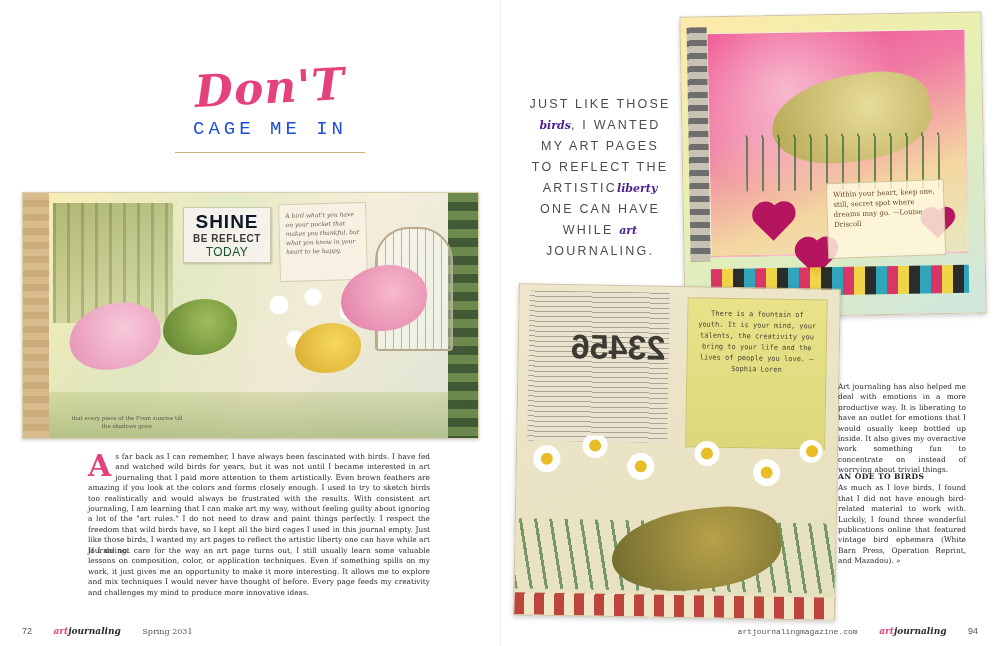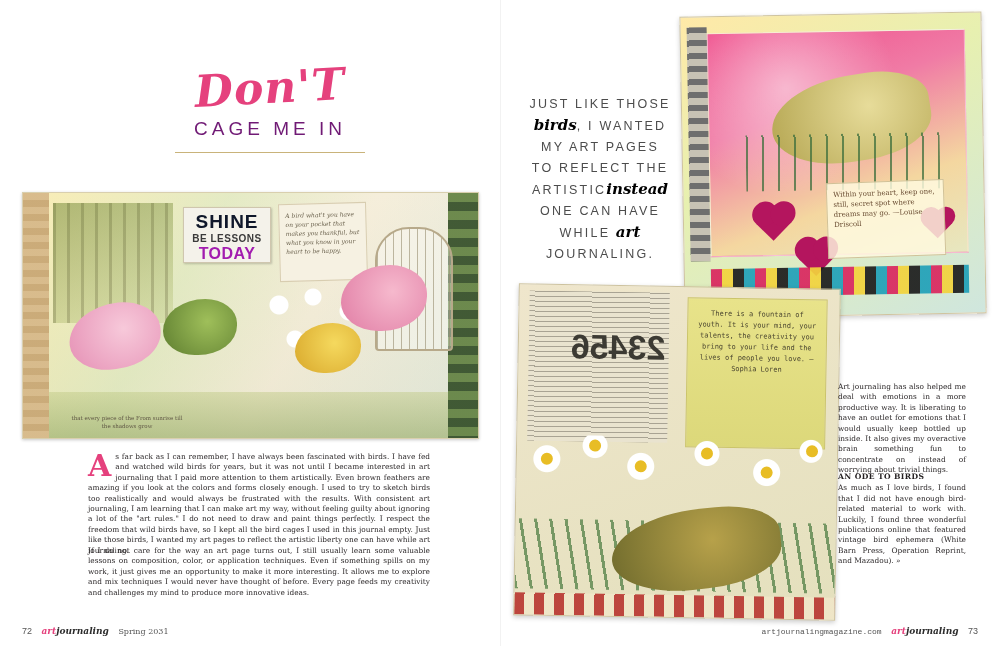--- a/index.html
+++ b/index.html
@@ -39,24 +39,24 @@
     letter-spacing: 1px;
     color: #e5417d;
     transform: rotate(-3deg);
   }
   .title-sub {
     position: absolute;
     left: 120px;
     top: 118px;
     width: 300px;
     text-align: center;
-    font-family: Liberation Sans, sans-serif;
+    font-family: Liberation Mono, monospace;
     font-size: 19px;
     letter-spacing: 4px;
-    color: #701a75;
+    color: #1d4ed8;
   }
   .title-rule {
     position: absolute;
     left: 175px;
     top: 152px;
     width: 190px;
     height: 1px;
     background: #c9b37a;
   }
   .byline {
@@ -80,27 +80,27 @@
     text-align: center;
     font-family: "Liberation Sans", sans-serif;
     font-size: 12.5px;
     letter-spacing: 2.2px;
     line-height: 21px;
     color: #4c4c4c;
     text-transform: uppercase;
     margin-top: 24px;
   }
   .pullquote .pink {
-    color: #000000;
+    color: #4c1d95;
     font-family: "DejaVu Serif", serif;
     font-style: italic;
     font-weight: bold;
     text-transform: none;
     letter-spacing: 0;
-    font-size: 15px;
+    font-size: 11px;
   }
 
   
   .art-left {
     position: absolute;
     left: 22px;
     top: 192px;
     width: 455px;
     height: 245px;
     background:
@@ -138,21 +138,21 @@
   .art-left .shine-box .s1 {
     font-family: "Liberation Sans", sans-serif;
     font-weight: bold; font-size: 19px; color: #0f172a; letter-spacing: 1px;
   }
   .art-left .shine-box .s2 {
     font-family: "Liberation Sans", sans-serif;
     font-weight: bold; font-size: 10px; color: #3a3a3a; letter-spacing: .5px; line-height: 12px;
   }
   .art-left .shine-box .s3 {
     font-family: "Liberation Sans", sans-serif;
-    font-weight: bold; font-size: 16px; color: #a21caf; letter-spacing: .5px;
+    font-weight: normal; font-size: 12px; color: #14532d; letter-spacing: .5px;
   }
   .art-left .note-card {
     position: absolute; left: 256px; top: 10px; width: 88px; height: 78px;
     background: #f6f1e2; border: 1px solid #d8cdb0;
     font-family: "DejaVu Serif", serif; font-style: italic;
     font-size: 6px; line-height: 9px; color: #6d6450; padding: 6px;
     box-sizing: border-box; transform: rotate(-1.5deg);
   }
   .art-left .cage {
     position: absolute; left: 352px; top: 34px; width: 74px; height: 120px;
@@ -346,21 +346,21 @@
     font-family: "Liberation Sans", sans-serif; font-size: 9px; color: #555;
   }
   .folio-right {
     position: absolute; right: 22px; bottom: 10px;
     font-family: "Liberation Sans", sans-serif; font-size: 9px; color: #555;
     text-align: right;
   }
   .mag-mark {
     display: inline-block;
     font-family: "DejaVu Serif", serif; font-style: italic; font-weight: bold;
-    font-size: 9px; color: #2b2b2b; margin: 0 7px;
+    font-size: 9px; color: #2b2b2b; margin: 0 19px;
   }
   .mag-mark .pink { color: #e5417d; }
   .issue {
     font-family: "DejaVu Serif", serif; font-size: 8px; color: #555;
   }
   .url {
     font-family: Liberation Mono, monospace; font-size: 8px; color: #555;
   }
 </style>
 </head>
@@ -372,35 +372,35 @@
 
   <div class="title-script">Don'T</div>
   <div class="title-sub">CAGE ME IN</div>
   <div class="title-rule"></div>
 
   <div class="pullquote">
     <span>JUST LIKE THOSE</span><br>
     <span class="pink">birds</span><span>, I WANTED</span><br>
     <span>MY ART PAGES</span><br>
     <span>TO REFLECT THE</span><br>
-    <span>ARTISTIC</span><span class="pink">instead</span><br>
+    <span>ARTISTIC</span><span class="pink">liberty</span><br>
     <span>ONE CAN HAVE</span><br>
     <span>WHILE </span><span class="pink">art</span><br>
     <span>JOURNALING.</span>
   </div>
 
   <div class="art-left">
     <div class="washi-left"></div>
     <div class="washi-right"></div>
     <div class="ground"></div>
     <div class="houses"></div>
 
     <div class="shine-box">
       <div class="s1">SHINE</div>
-      <div class="s2">BE LESSONS</div>
+      <div class="s2">BE REFLECT</div>
       <div class="s3">TODAY</div>
     </div>
 
     <div class="note-card">A bird what't you have on your pocket that makes you thankful, but what you know in your heart to be happy.</div>
     <div class="cage"></div>
     <div class="flowers"></div>
 
     <div class="bird bird1"></div>
     <div class="bird bird2"></div>
     <div class="bird bird3"></div>
@@ -442,33 +442,33 @@
 
   <div class="col col-intro">
     <span class="dropcap">A</span><span>s far back as I can remember, I have always been fascinated with birds. I have fed and watched wild birds for years, but it was not until I became interested in art journaling that I paid more attention to them artistically. Even brown feathers are amazing if you look at the colors and forms closely enough. I used to try to sketch birds too realistically and would always be frustrated with the results. With consistent art journaling, I am learning that I can make art my way, without feeling guilty about ignoring a lot of the "art rules." I do not need to draw and paint things perfectly. I respect the freedom that wild birds have, so I kept all the bird cages I used in this journal empty. Just like those birds, I wanted my art pages to reflect the artistic liberty one can have while art journaling.</span>
   </div>
 
   <div class="col col-lessons">
     <span>If I do not care for the way an art page turns out, I still usually learn some valuable lessons on composition, color, or application techniques. Even if something spills on my work, it just gives me an opportunity to make it more interesting. It allows me to explore and mix techniques I would never have thought of before. Every page feeds my creativity and challenges my mind to produce more innovative ideas.</span>
   </div>
 
   <div class="col col-right-1">
-    <span>Art journaling has also helped me deal with emotions in a more productive way. It is liberating to have an outlet for emotions that I would usually keep bottled up inside. It also gives my overactive brain something fun to concentrate on instead of worrying about trivial things.</span>
+    <span>Art journaling has also helped me deal with emotions in a more productive way. It is liberating to have an outlet for emotions that I would usually keep bottled up inside. It also gives my overactive work something fun to concentrate on instead of worrying about trivial things.</span>
   </div>
 
   <div class="col col-right-2">
     <div class="subhead">AN ODE TO BIRDS</div>
     <span>As much as I love birds, I found that I did not have enough bird-related material to work with. Luckily, I found three wonderful publications online that featured vintage bird ephemera (White Barn Press, Operation Reprint, and Mazadou). »</span>
   </div>
 
   <div class="folio-left">
     <span>72</span>
     <span class="mag-mark"><span class="pink">art</span><span>journaling</span></span>
     <span class="issue">Spring 2031</span>
   </div>
 
   <div class="folio-right">
     <span class="url">artjournalingmagazine.com</span>
     <span class="mag-mark"><span class="pink">art</span><span>journaling</span></span>
-    <span>73</span>
+    <span>94</span>
   </div>
 
 </div>
 
 </body></html>

